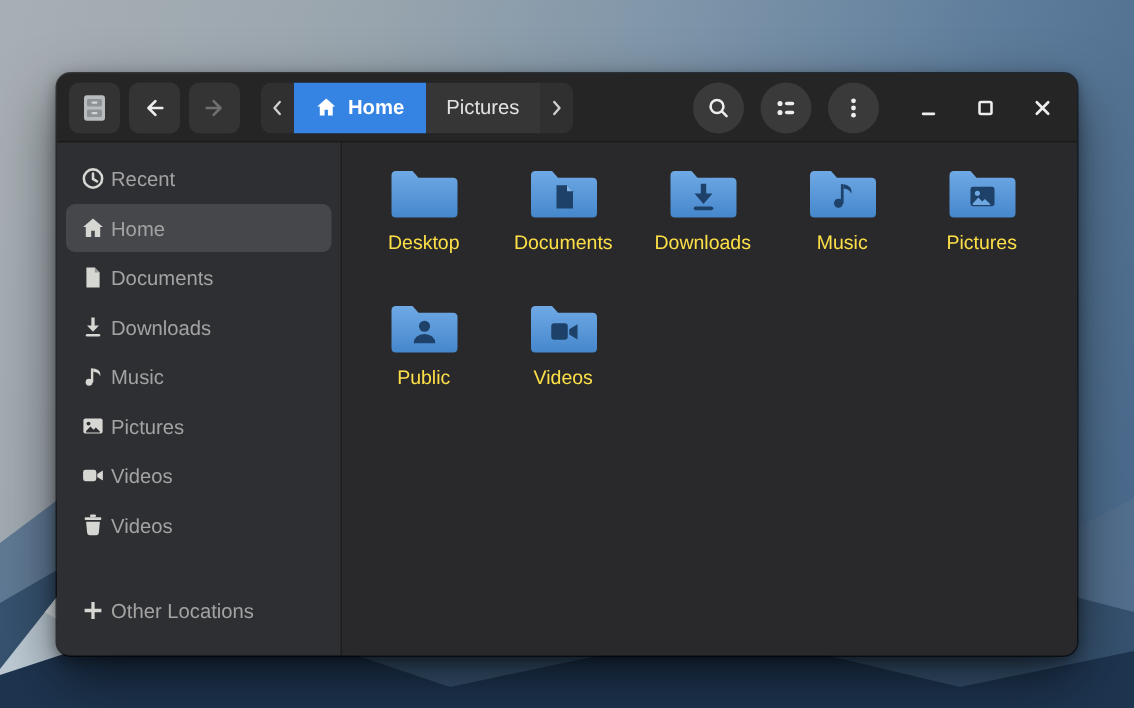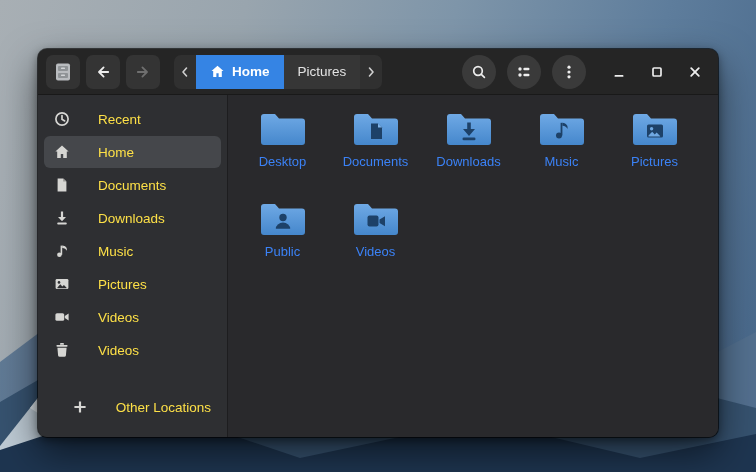--- a/index.html
+++ b/index.html
@@ -37,32 +37,32 @@
     display:flex; align-items:center; justify-content:center; cursor:pointer; flex:0 0 auto;
     margin-left:5px; }
   .win-controls { display:flex; align-items:center; gap:12px; margin-left:14px; }
   .wbtn { width:26px; height:26px; border:none; background:transparent; border-radius:50%;
     display:flex; align-items:center; justify-content:center; cursor:pointer; }
 
   
   .winbody { flex:1; display:flex; min-height:0; }
   .sidebar { width:190px; flex:0 0 190px; background:#2e2f32; border-right:1px solid #1d1d1f;
     padding:8px 6px 14px 6px; display:flex; flex-direction:column; gap:1px; }
-  .side-item { height:32px; flex:0 0 32px; display:flex; align-items:center; gap:28px;
-    padding:0 10px; border-radius:6px; color:#fde047; font-size:13.5px; cursor:pointer; }
+  .side-item { height:32px; flex:0 0 32px; display:flex; align-items:center; gap:4px;
+    padding:0 10px; border-radius:6px; color:#a3a3a3; font-size:13.5px; cursor:pointer; }
   .side-item.selected { background:#45474b; }
-  .side-item.other { margin-top:auto;justify-content:flex-end; }
+  .side-item.other { margin-top:auto; }
   .side-item svg { flex:0 0 16px; }
 
   .content { flex:1; background:#29292c; padding:12px 8px; display:grid;
     grid-template-columns:repeat(5,93px); grid-auto-rows:78px; row-gap:12px;
     align-content:start; }
   .tile { display:flex; flex-direction:column; align-items:center; gap:6px;
     cursor:pointer; border-radius:8px; padding-top:2px; }
-  .tile figcaption { font-size:13px; color:#3b82f6; text-align:center; line-height:1.1; }
+  .tile figcaption { font-size:13px; color:#fde047; text-align:center; line-height:1.1; }
   .folder { width:48px; height:40px; display:block; }
 
   svg { display:block; }
 </style>
 </head>
 <body>
 
 <div class="desktop">
   <svg viewBox="0 0 756 240" preserveAspectRatio="none">
     <polygon points="0,130 80,70 170,125 300,42 420,140 540,92 660,150 756,100 756,240 0,240" fill="#55718f" opacity="0.85"></polygon>

